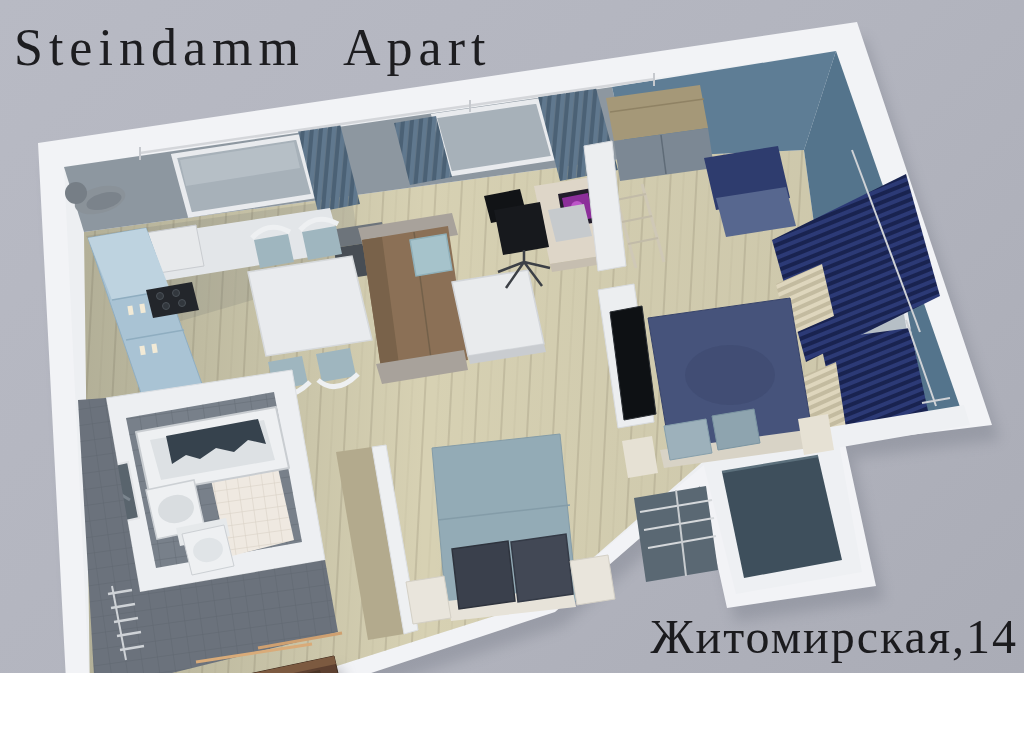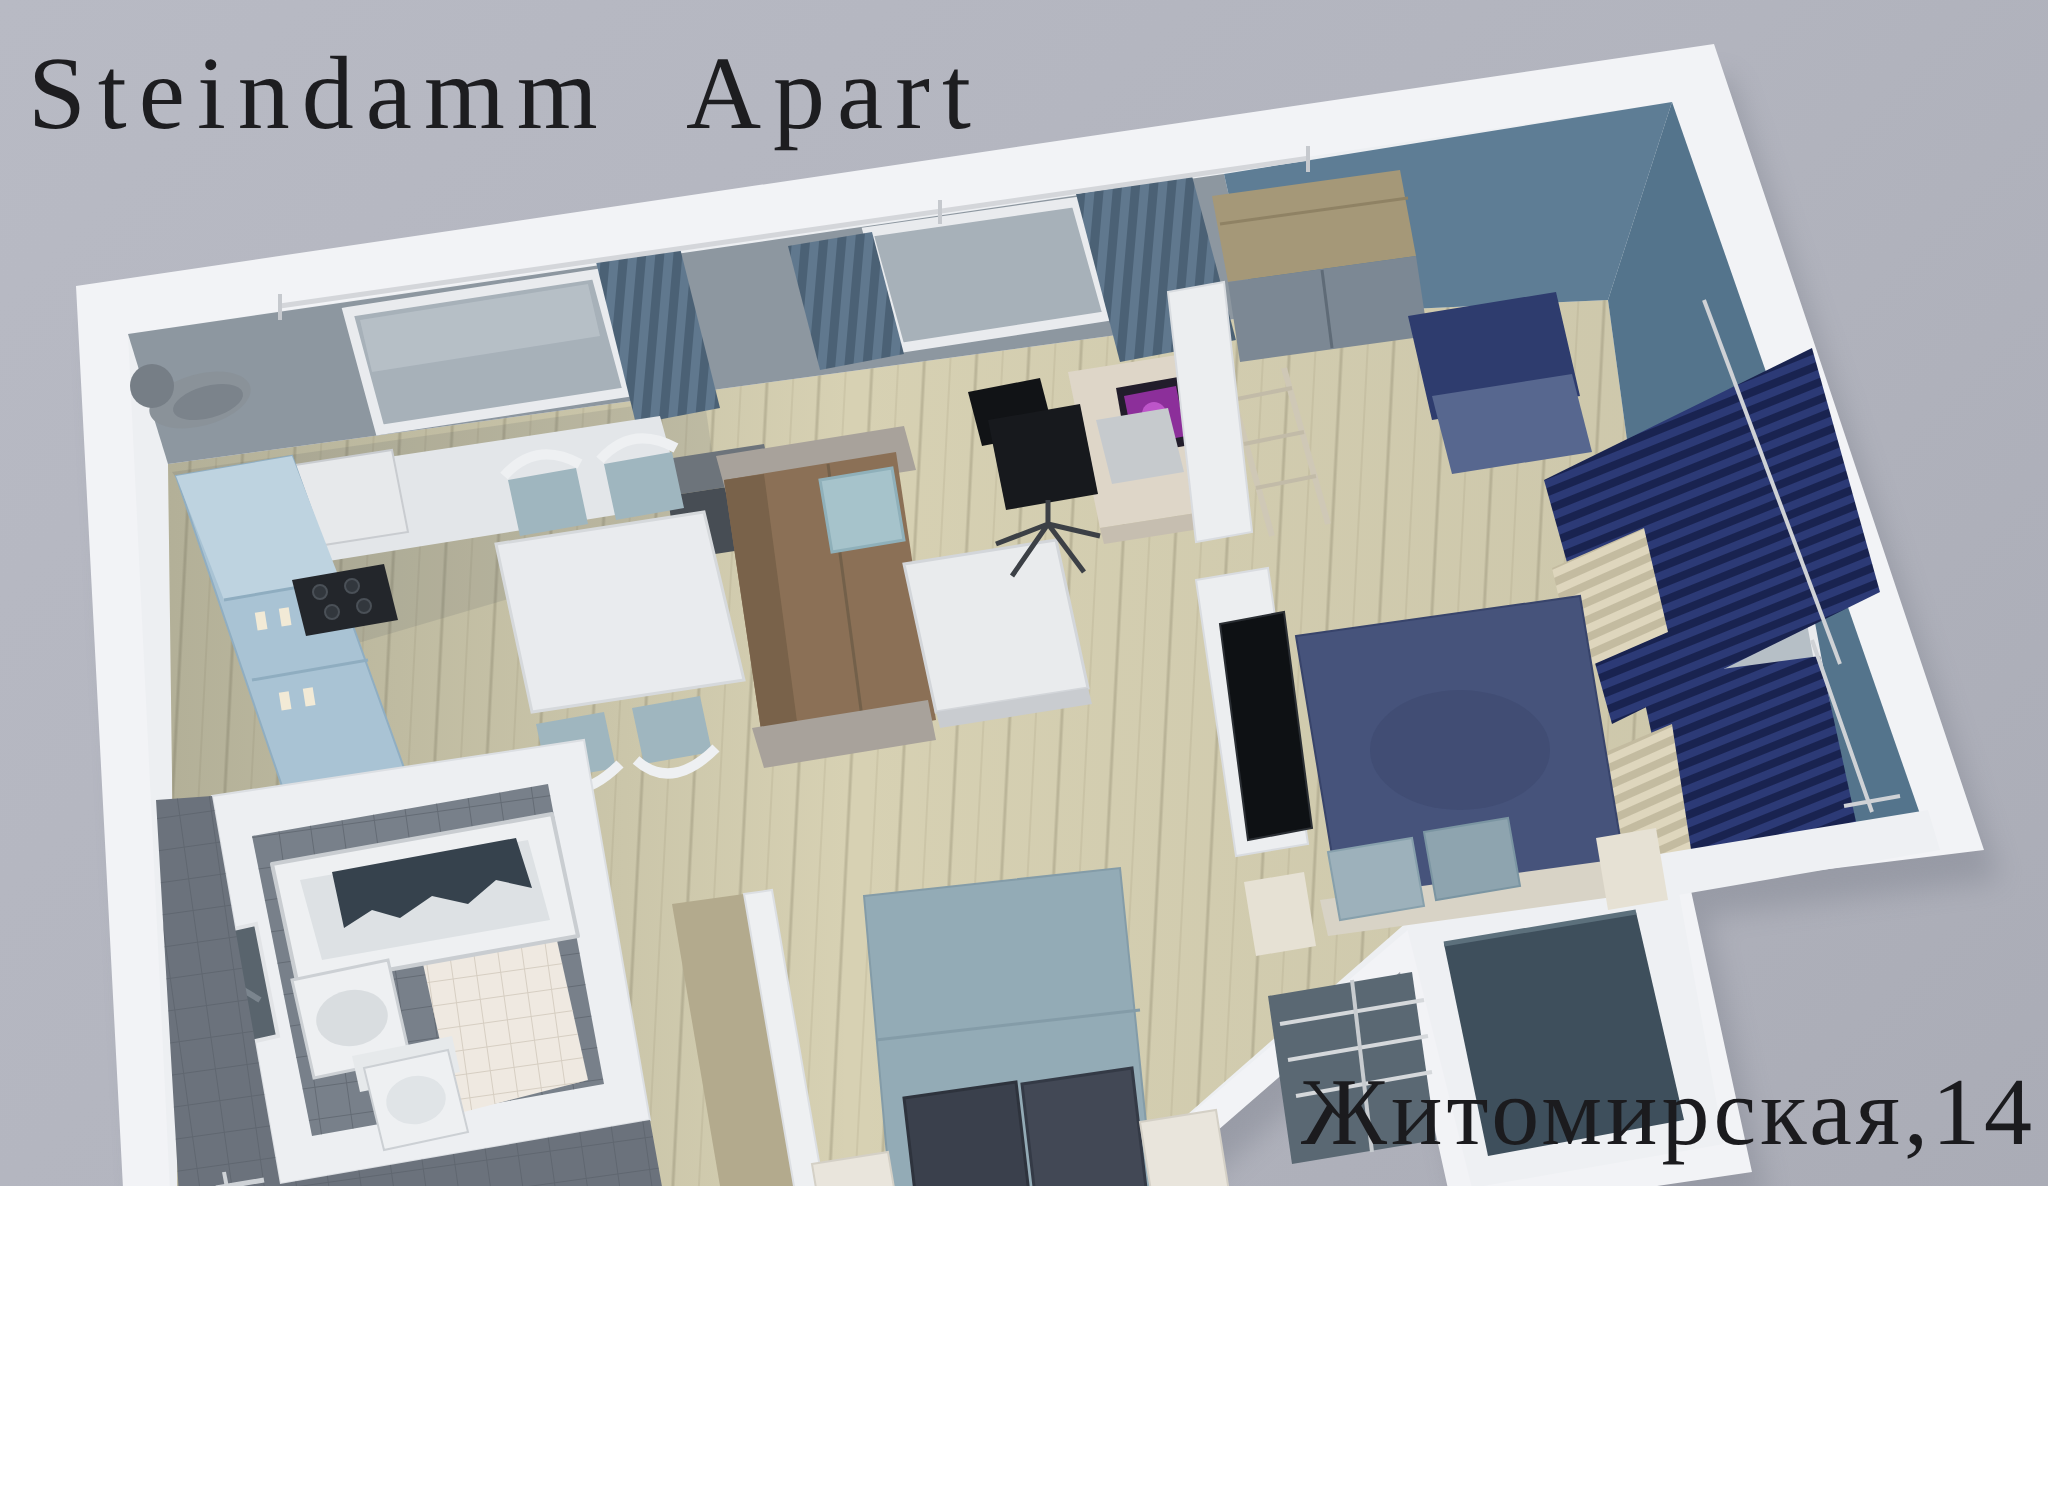--- a/index.html
+++ b/index.html
@@ -1,17 +1,17 @@
 <!DOCTYPE html>
 <html><head>
 <meta charset="utf-8">
 <style>
   html,body{margin:0;padding:0;background:#9а9са6;}
   body{font-family:"Liberation Serif","DejaVu Serif",serif;}
-  .canvas{position:relative;width:1024px;height:593px;overflow:hidden;
+  .canvas{position:relative;width:1024px;height:673px;overflow:hidden;
           background:linear-gradient(135deg,#b8bac4 0%,#b2b4be 55%,#aaacb6 100%);}
   .plan-svg{position:absolute;left:0;top:0;}
   .title{position:absolute;left:14px;top:22px;font-size:52px;line-height:1;
          letter-spacing:6px;word-spacing:22px;color:#1d1d20;white-space:nowrap;}
   .address{position:absolute;right:6px;bottom:10px;text-align:left;
            font-size:48px;line-height:1.06;letter-spacing:2px;color:#1b1b1e;}
   .address span{display:block;}
 </style>
 </head>
 <body>

